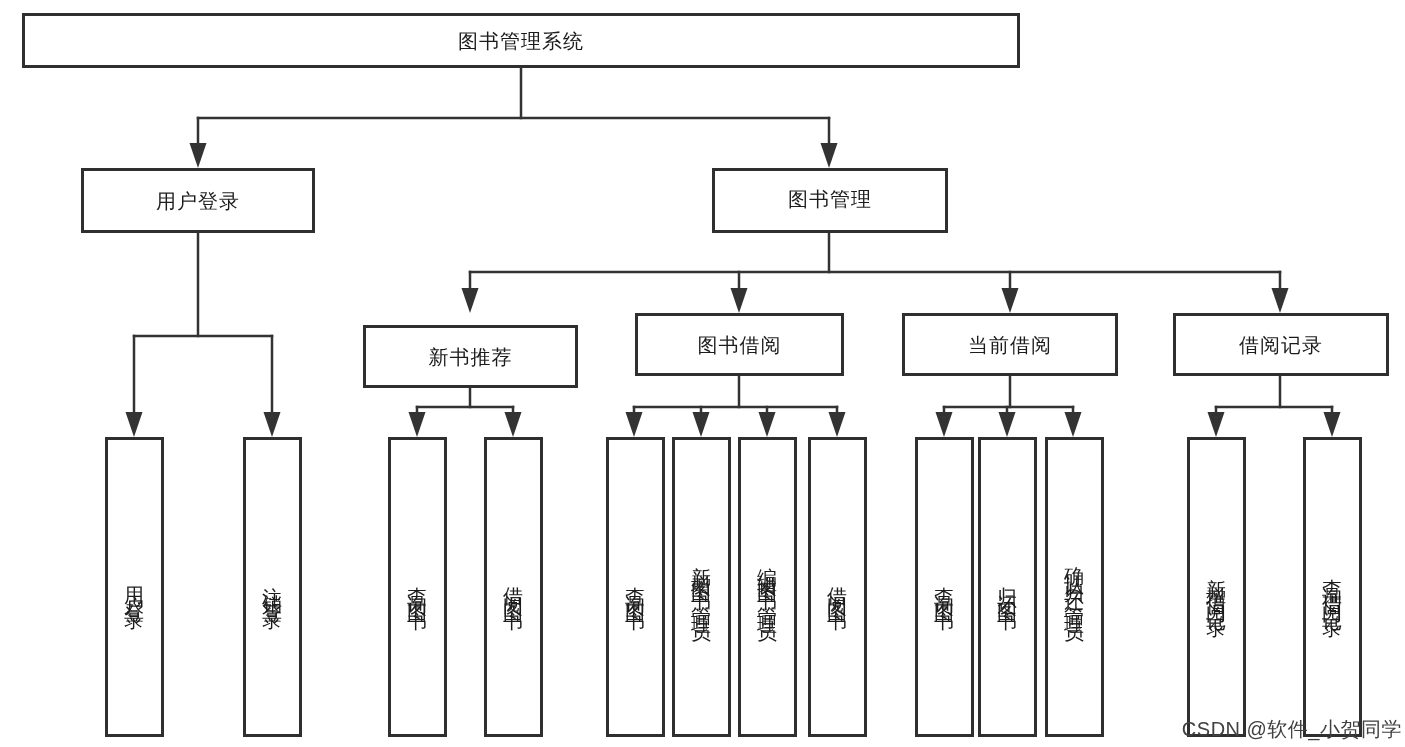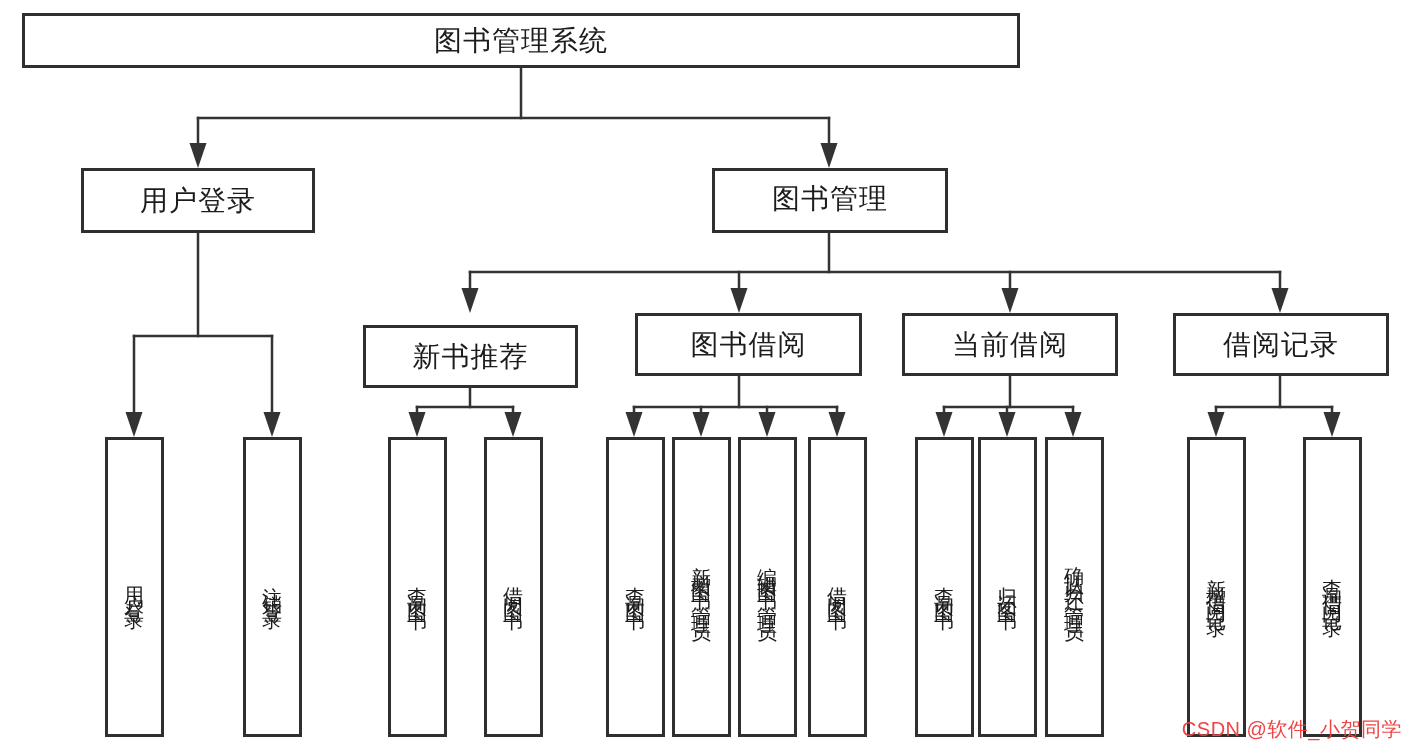--- a/index.html
+++ b/index.html
@@ -5,28 +5,28 @@
   html,body { margin:0; padding:0; background:#ffffff; }
   .stage {
     position:relative; width:1405px; height:747px; background:#ffffff;
     font-family:"Liberation Sans","DejaVu Sans",sans-serif; overflow:hidden;
   }
   svg.connectors { position:absolute; left:0; top:0; width:1405px; height:747px; }
   .node {
     position:absolute; box-sizing:border-box; background:#ffffff;
     border:3px solid #2f2f2f; color:#1c1c1c;
     display:flex; align-items:center; justify-content:center;
-    font-size:28px; line-height:1; letter-spacing:1px; white-space:nowrap;
+    font-size:20px; line-height:1; letter-spacing:1px; white-space:nowrap;
   }
   .leaf {
     writing-mode:vertical-rl; text-orientation:mixed;
     font-size:20px; letter-spacing:8px; white-space:normal; line-height:1;
   }
   .watermark {
-    position:absolute; right:3px; bottom:4px; color:#ef4444;
+    position:absolute; right:3px; bottom:4px; color:#404040;
     font-size:20px; letter-spacing:0.5px;
   }
 </style>
 </head>
 <body>
 
 <div class="stage">
 
   <svg class="connectors" viewBox="0 0 1405 747" xmlns="http://www.w3.org/2000/svg">
     <g stroke="#333333" stroke-width="2.5" stroke-linecap="square" fill="none">
@@ -93,21 +93,21 @@
       <polygon points="1323.5,412 1340.5,412 1332,437"></polygon>
     </g>
   </svg>
 
   <div class="node" style="left:22px; top:13px; width:998px; height:55px;">图书管理系统</div>
 
   <div class="node" style="left:81px; top:168px; width:234px; height:65px;">用户登录</div>
   <div class="node" style="left:712px; top:168px; width:236px; height:65px;font-family:Liberation Mono, monospace;">图书管理</div>
 
   <div class="node" style="left:363px; top:313px; width:215px; height:63px;margin-top:12px;">新书推荐</div>
-  <div class="node" style="left:635px; top:313px; width:227px; height:63px;">图书借阅</div>
+  <div class="node" style="left:635px; top:313px; width:209px; height:63px;">图书借阅</div>
   <div class="node" style="left:902px; top:313px; width:216px; height:63px;">当前借阅</div>
   <div class="node" style="left:1173px; top:313px; width:216px; height:63px;">借阅记录</div>
 
   <div class="node leaf" style="left:105px; top:437px; width:59px; height:300px;">用户登录</div>
   <div class="node leaf" style="left:243px; top:437px; width:59px; height:300px;">注销登录</div>
 
   <div class="node leaf" style="left:388px; top:437px; width:59px; height:300px;">查询图书</div>
   <div class="node leaf" style="left:484px; top:437px; width:59px; height:300px;">借阅图书</div>
 
   <div class="node leaf" style="left:606px; top:437px; width:59px; height:300px;">查询图书</div>

